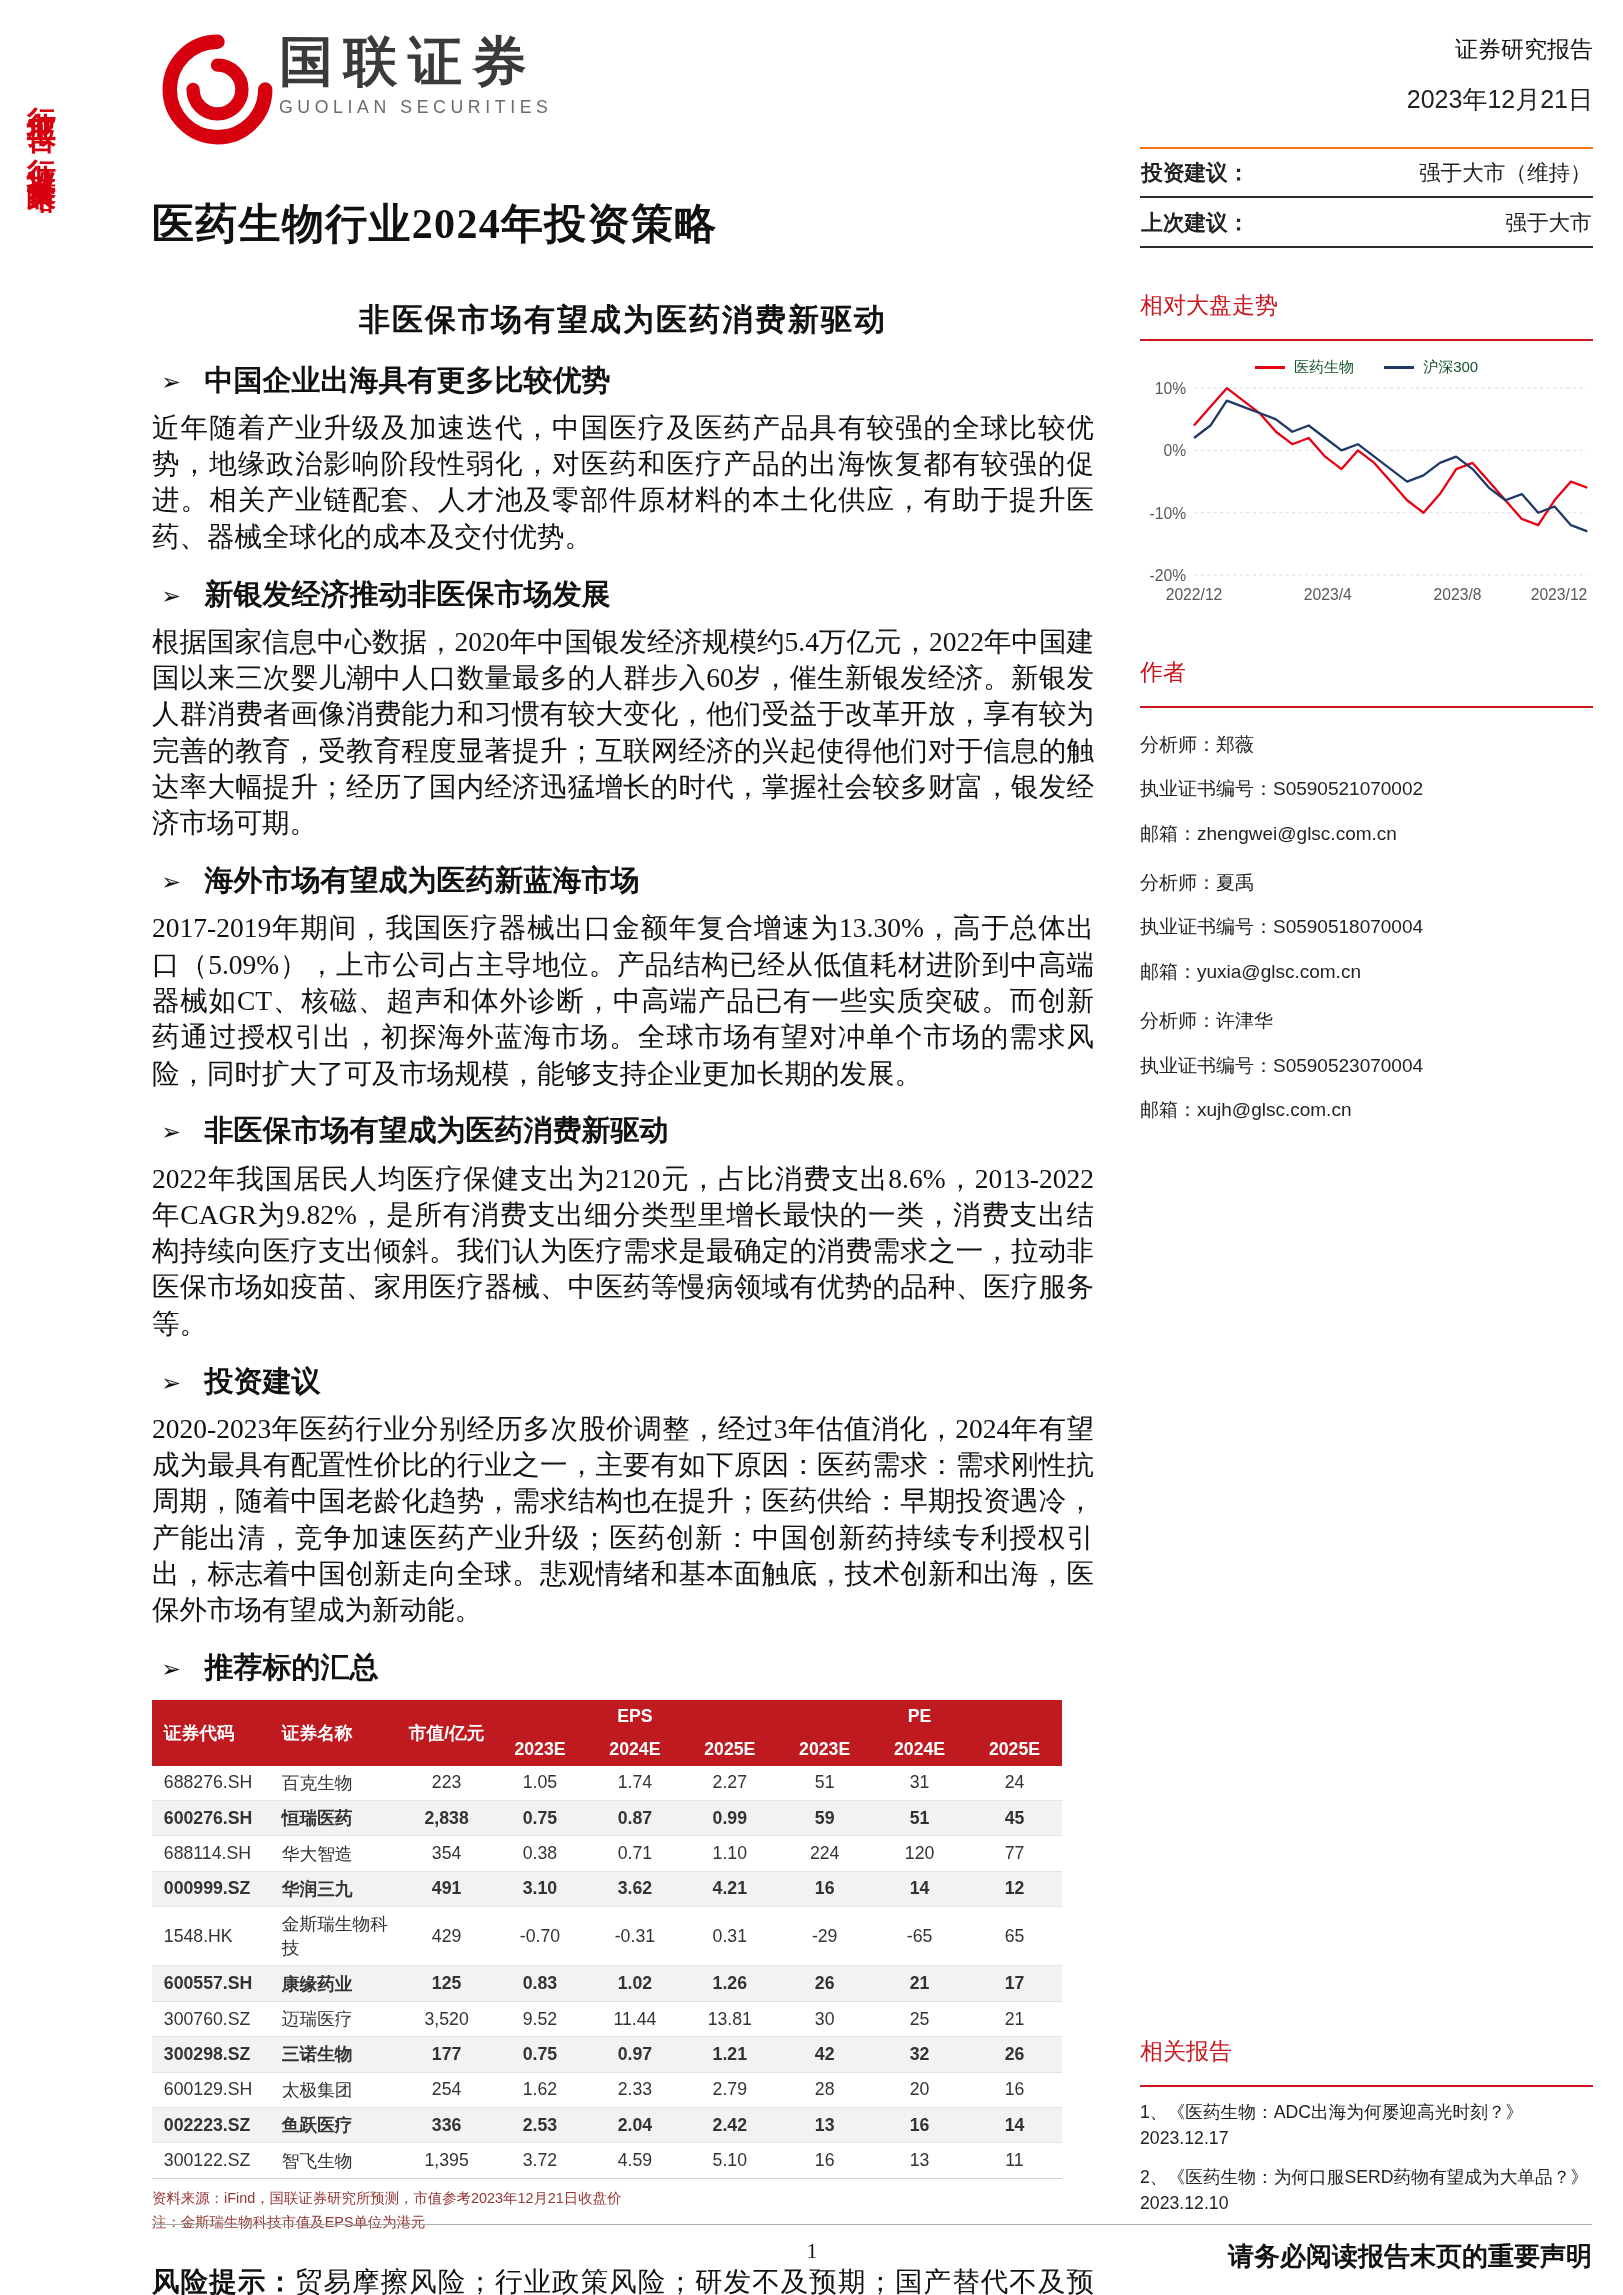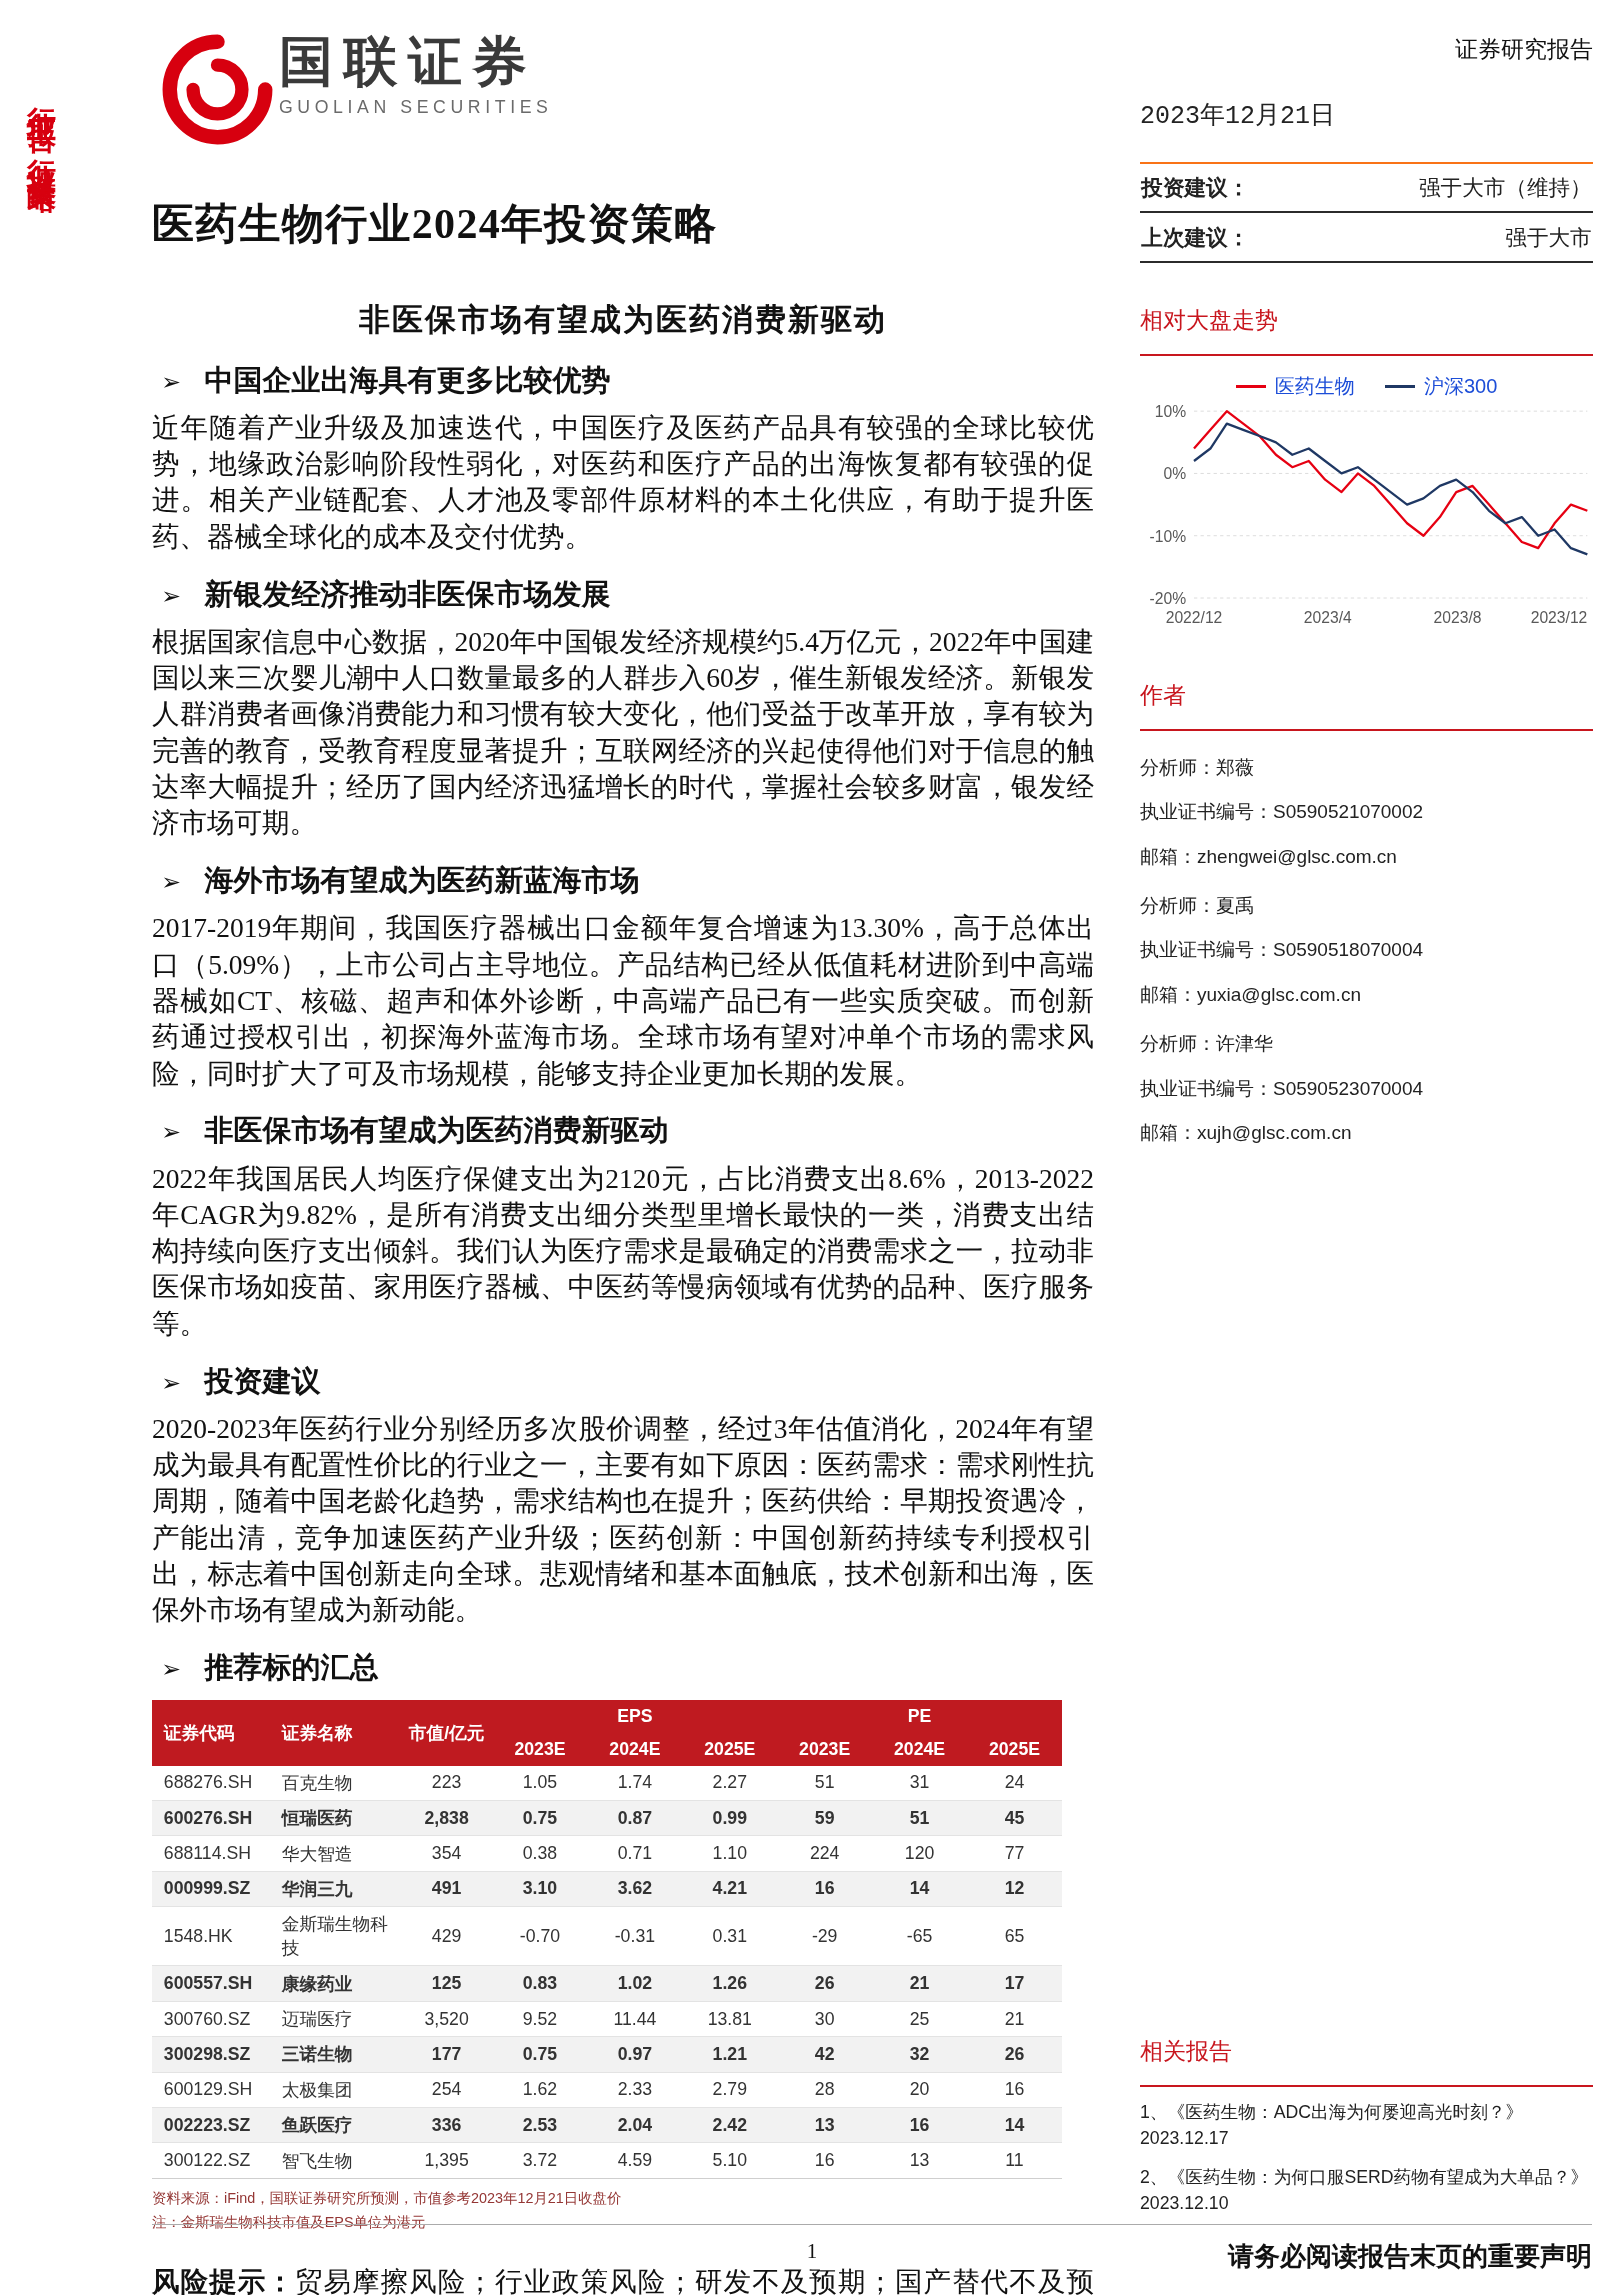--- a/index.html
+++ b/index.html
@@ -26,31 +26,31 @@
   
   .logo-wrap{position:absolute;left:162px;top:34px;display:flex;gap:6px;}
   .logo-mark{width:111px;height:111px;}
   .logo-text .cn{font-size:54px;font-weight:bold;color:#3a3a3a;letter-spacing:10.5px;line-height:1.05;}
   .logo-text .en{font-size:17.7px;color:#6a6a6a;letter-spacing:4.6px;margin-top:6.5px;
     font-family:"Liberation Sans","DejaVu Sans",sans-serif;}
   
   .right-col{position:absolute;left:1140px;top:34px;width:453px;
     font-family:"Liberation Sans","DejaVu Sans",sans-serif;color:#222;}
   .report-type{text-align:right;font-size:23px;font-family:"Liberation Serif",serif;color:#111;}
-  .report-date{font-size:25px;margin-top:33px;font-family:Liberation Mono, monospace;}
+  .report-date{text-align:right;font-size:25px;margin-top:18px;font-family:Liberation Sans, sans-serif;}
   .rating-box{margin-top:31px;border-top:2px solid #f97316;}
   .rating-row{display:flex;justify-content:space-between;align-items:center;
     padding:9.2px 1.3px;border-bottom:2px solid #2b2b2b;font-size:21.6px;}
   .rating-label{font-weight:bold;}
   .rating-value{text-align:right;}
   .rc-heading{color:var(--accent);font-weight:normal;font-size:23px;
     padding-bottom:18px;border-bottom:2px solid var(--accent);}
   .mt-chart{margin-top:42px;}
   .mt-authors{margin-top:46px;}
-  .chart-legend{display:flex;justify-content:center;gap:30px;margin:17px 0 2.6px;font-size:20px;color:#1d4ed8;}
+  .chart-legend{display:flex;justify-content:center;gap:30px;margin:17px 0 2.6px;font-size:15px;color:#14532d;}
   .legend-item{display:flex;align-items:center;gap:9.2px;}
   .legend-swatch{display:inline-block;width:30px;height:2.6px;}
   .grid{stroke:#c9c9c9;stroke-width:1;stroke-dasharray:5 5;}
   .ytick{font-size:24px;fill:#595959;text-anchor:end;font-family:"Liberation Sans",sans-serif;}
   .xtick{font-size:24px;fill:#595959;text-anchor:middle;font-family:"Liberation Sans",sans-serif;}
   .xtick.end{text-anchor:end;}
   .author-line{font-size:19px;margin-top:18.3px;color:#222;}
   .author-line.role{margin-top:23.6px;}
   .related-block{position:absolute;left:1140px;top:2036px;width:453px;
     font-family:"Liberation Sans","DejaVu Sans",sans-serif;}

